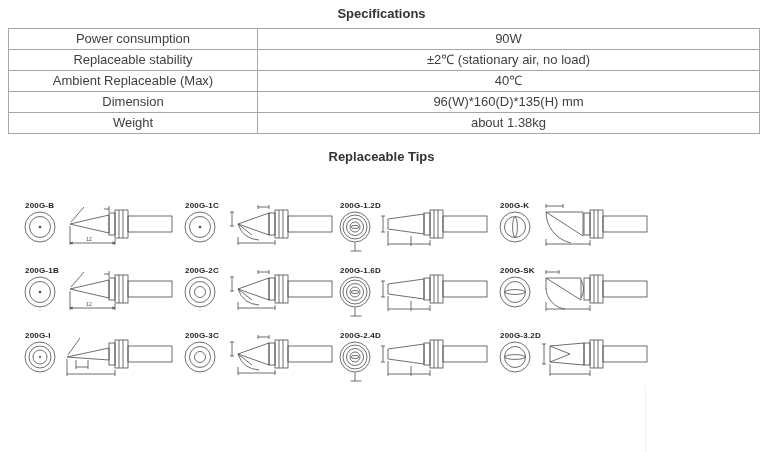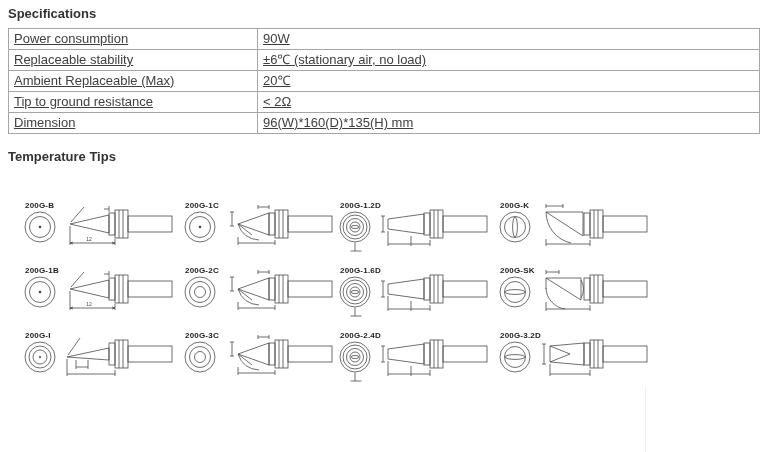--- a/index.html
+++ b/index.html
@@ -4,21 +4,21 @@
 <style>
   * { box-sizing: border-box; }
   html, body { margin: 0; padding: 0; }
   body {
     width: 780px; height: 452px;
     background: #ffffff;
     font-family: "Liberation Sans", sans-serif;
     position: relative;
     overflow: hidden;
   }
-  .page { padding: 4px 25px 0 8px; }
+  .page { padding: 4px 25px 0 8px; text-align: center; }
 
   h3.sec-heading {
     font-size: 13px;
     font-weight: bold;
     color: #333333;
     margin: 0;
     line-height: 16px;
   }
   #specs-heading { margin: 2px 0 6px 0; }
   #tips-heading  { margin: 15px 0 0 0; }
@@ -30,21 +30,20 @@
   }
   table.specs td {
     border: 1px solid #a6a6a6;
     font-size: 13px;
     color: #404040;
     padding: 0 5px;
     height: 20px;
     line-height: 20px;
     white-space: nowrap;
     overflow: hidden;
-    text-decoration: underline;
   }
   td.spec-label-cell { width: 249px; }
 
   .tips-grid {
     display: grid;
     grid-template-columns: 160px 155px 160px 175px;
     grid-auto-rows: 65px;
     margin: 30px 0 0 10px;
   }
   .tip-cell { position: relative; }
@@ -76,38 +75,38 @@
   <h3 class="sec-heading" id="specs-heading">Specifications</h3>
 
   <table class="specs">
     <tbody id="specs-body">
         <tr>
           <td class="spec-label-cell">Power consumption</td>
           <td>90W</td>
         </tr>
         <tr>
           <td class="spec-label-cell">Replaceable stability</td>
-          <td>±6℃ (stationary air, no load)</td>
+          <td>±2℃ (stationary air, no load)</td>
         </tr>
         <tr>
           <td class="spec-label-cell">Ambient Replaceable (Max)</td>
-          <td>20℃</td>
-        </tr>
-        <tr>
-          <td class="spec-label-cell">Tip to ground resistance</td>
-          <td>&lt; 2Ω</td>
+          <td>40℃</td>
         </tr>
         <tr>
           <td class="spec-label-cell">Dimension</td>
           <td>96(W)*160(D)*135(H) mm</td>
         </tr>
+        <tr>
+          <td class="spec-label-cell">Weight</td>
+          <td>about 1.38kg</td>
+        </tr>
       </tbody>
   </table>
 
-  <h3 class="sec-heading" id="tips-heading">Temperature Tips</h3>
+  <h3 class="sec-heading" id="tips-heading">Replaceable Tips</h3>
 
   <div class="tips-grid" id="tips-grid">
       <div class="tip-cell">
         <div class="tip-label">200G-B</div>
         <span class="tip-front">
           <svg width="40" height="48" viewBox="0 0 40 48">
             <g stroke="#4a4a4a" stroke-width="0.8" fill="none">
               <circle cx="20" cy="20" r="15"></circle>
               <circle cx="20" cy="20" r="10.5"></circle>
               <circle cx="20" cy="20" r="1.3" fill="#4a4a4a" stroke="none"></circle>

